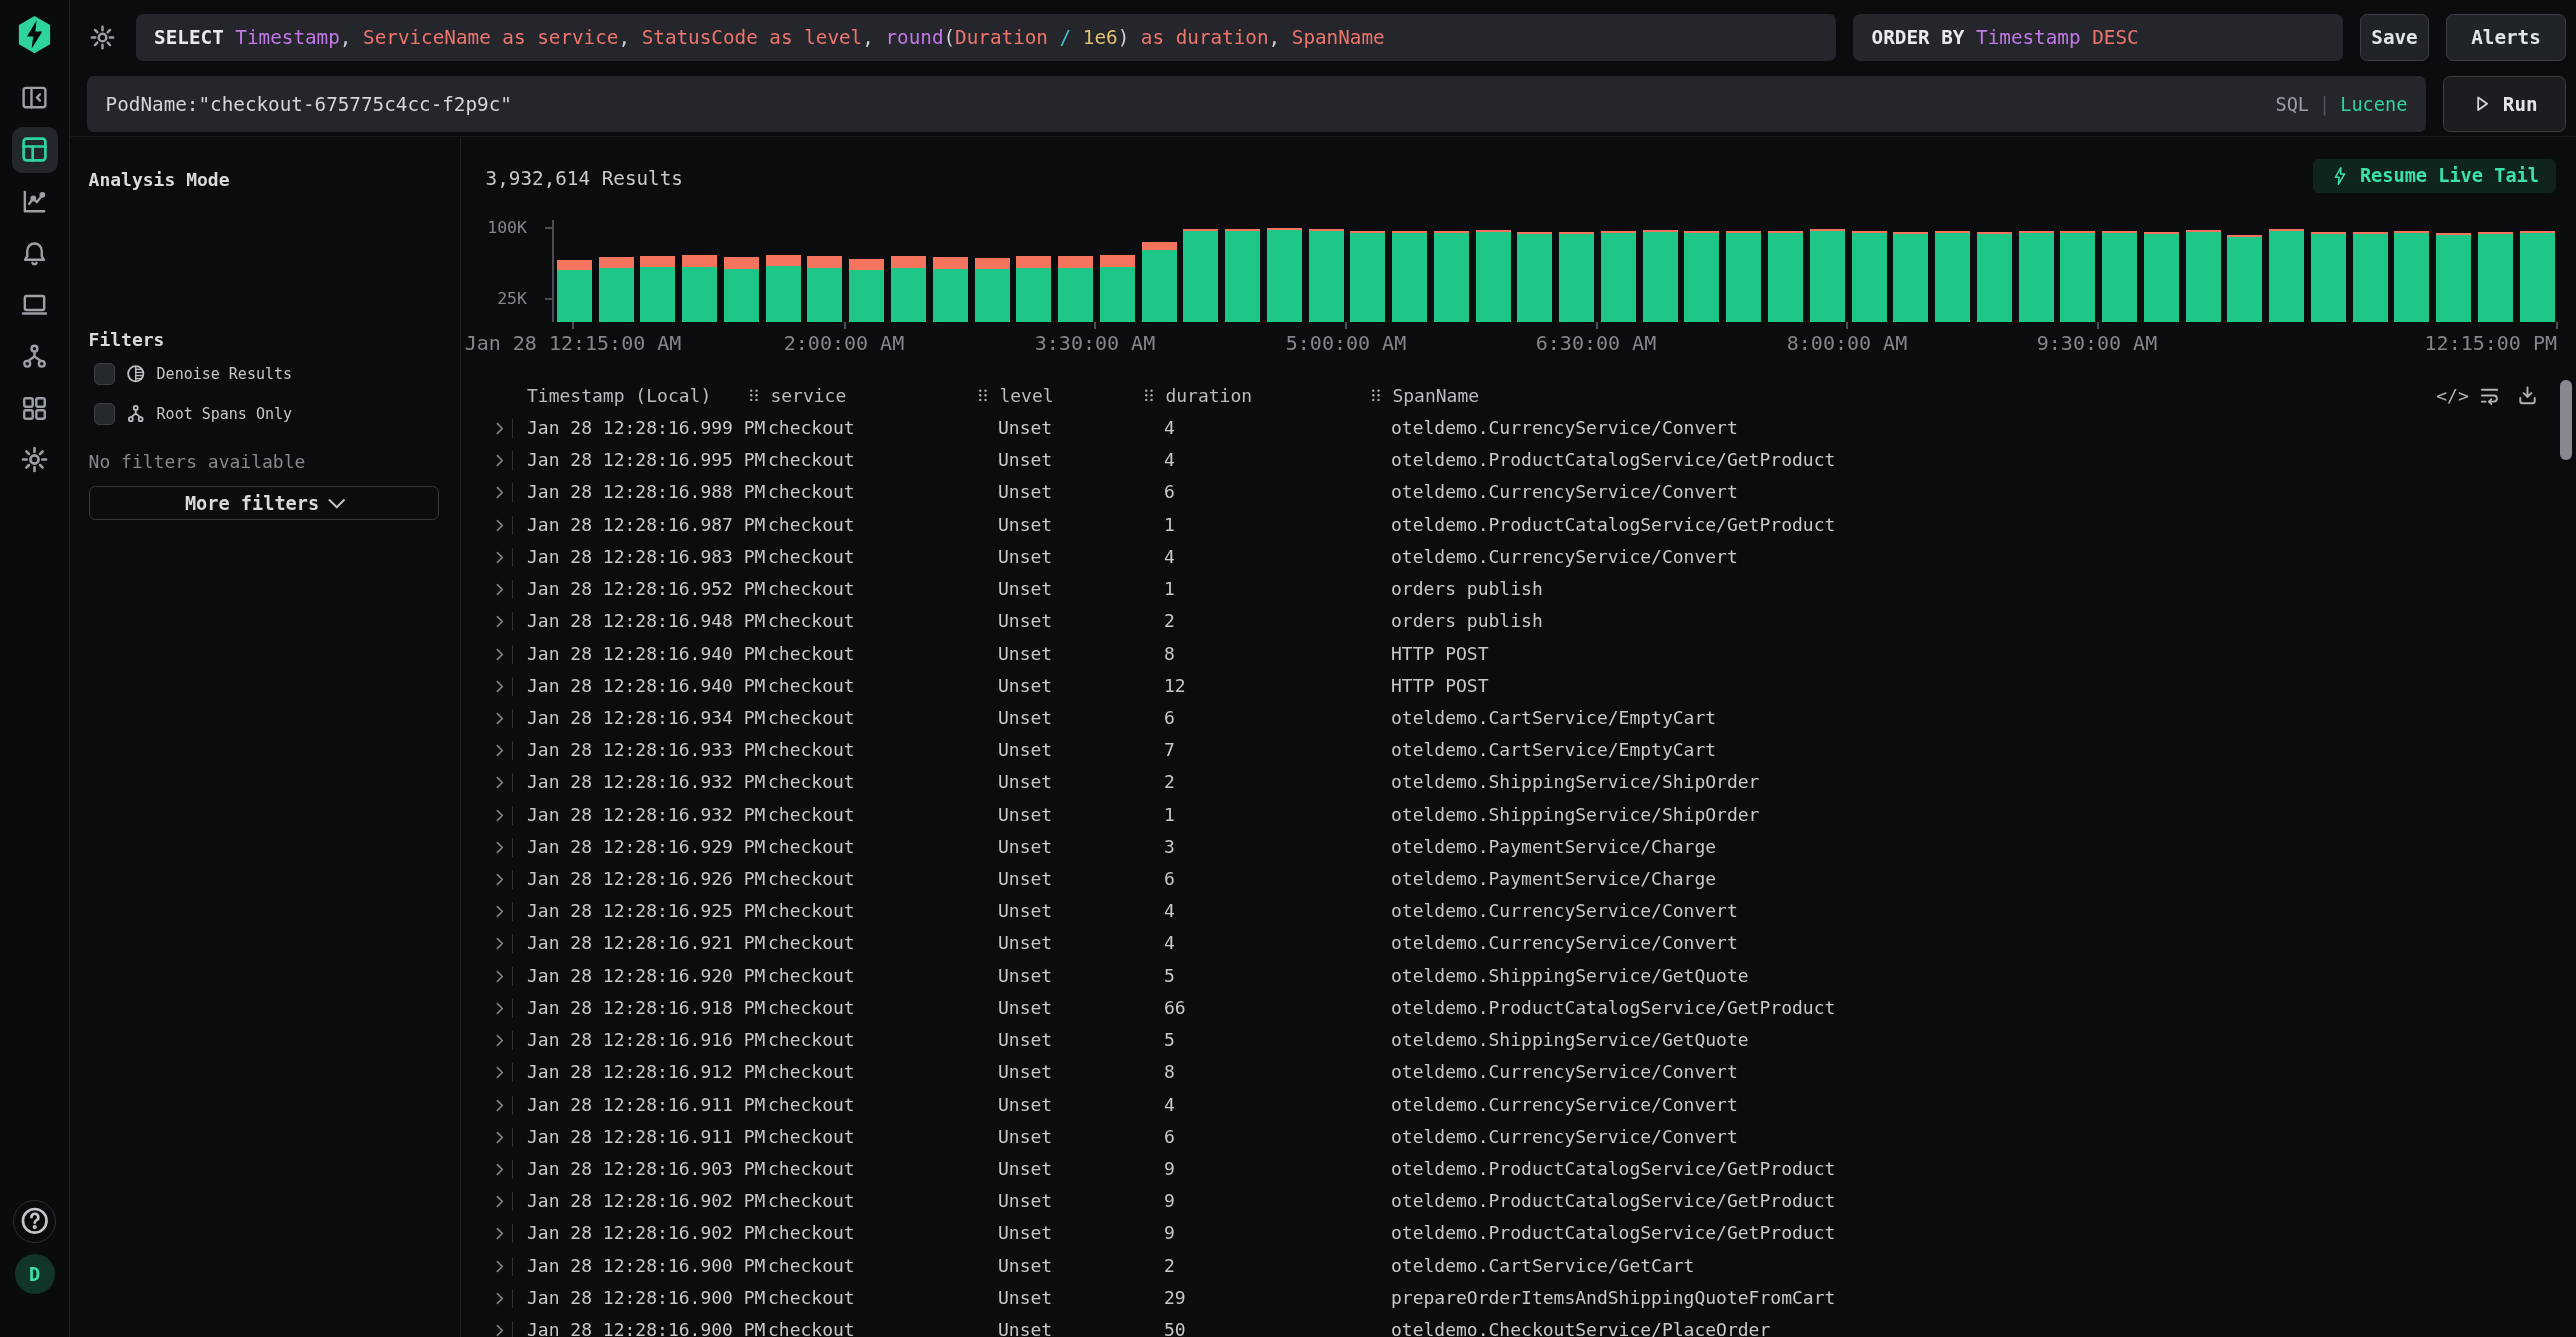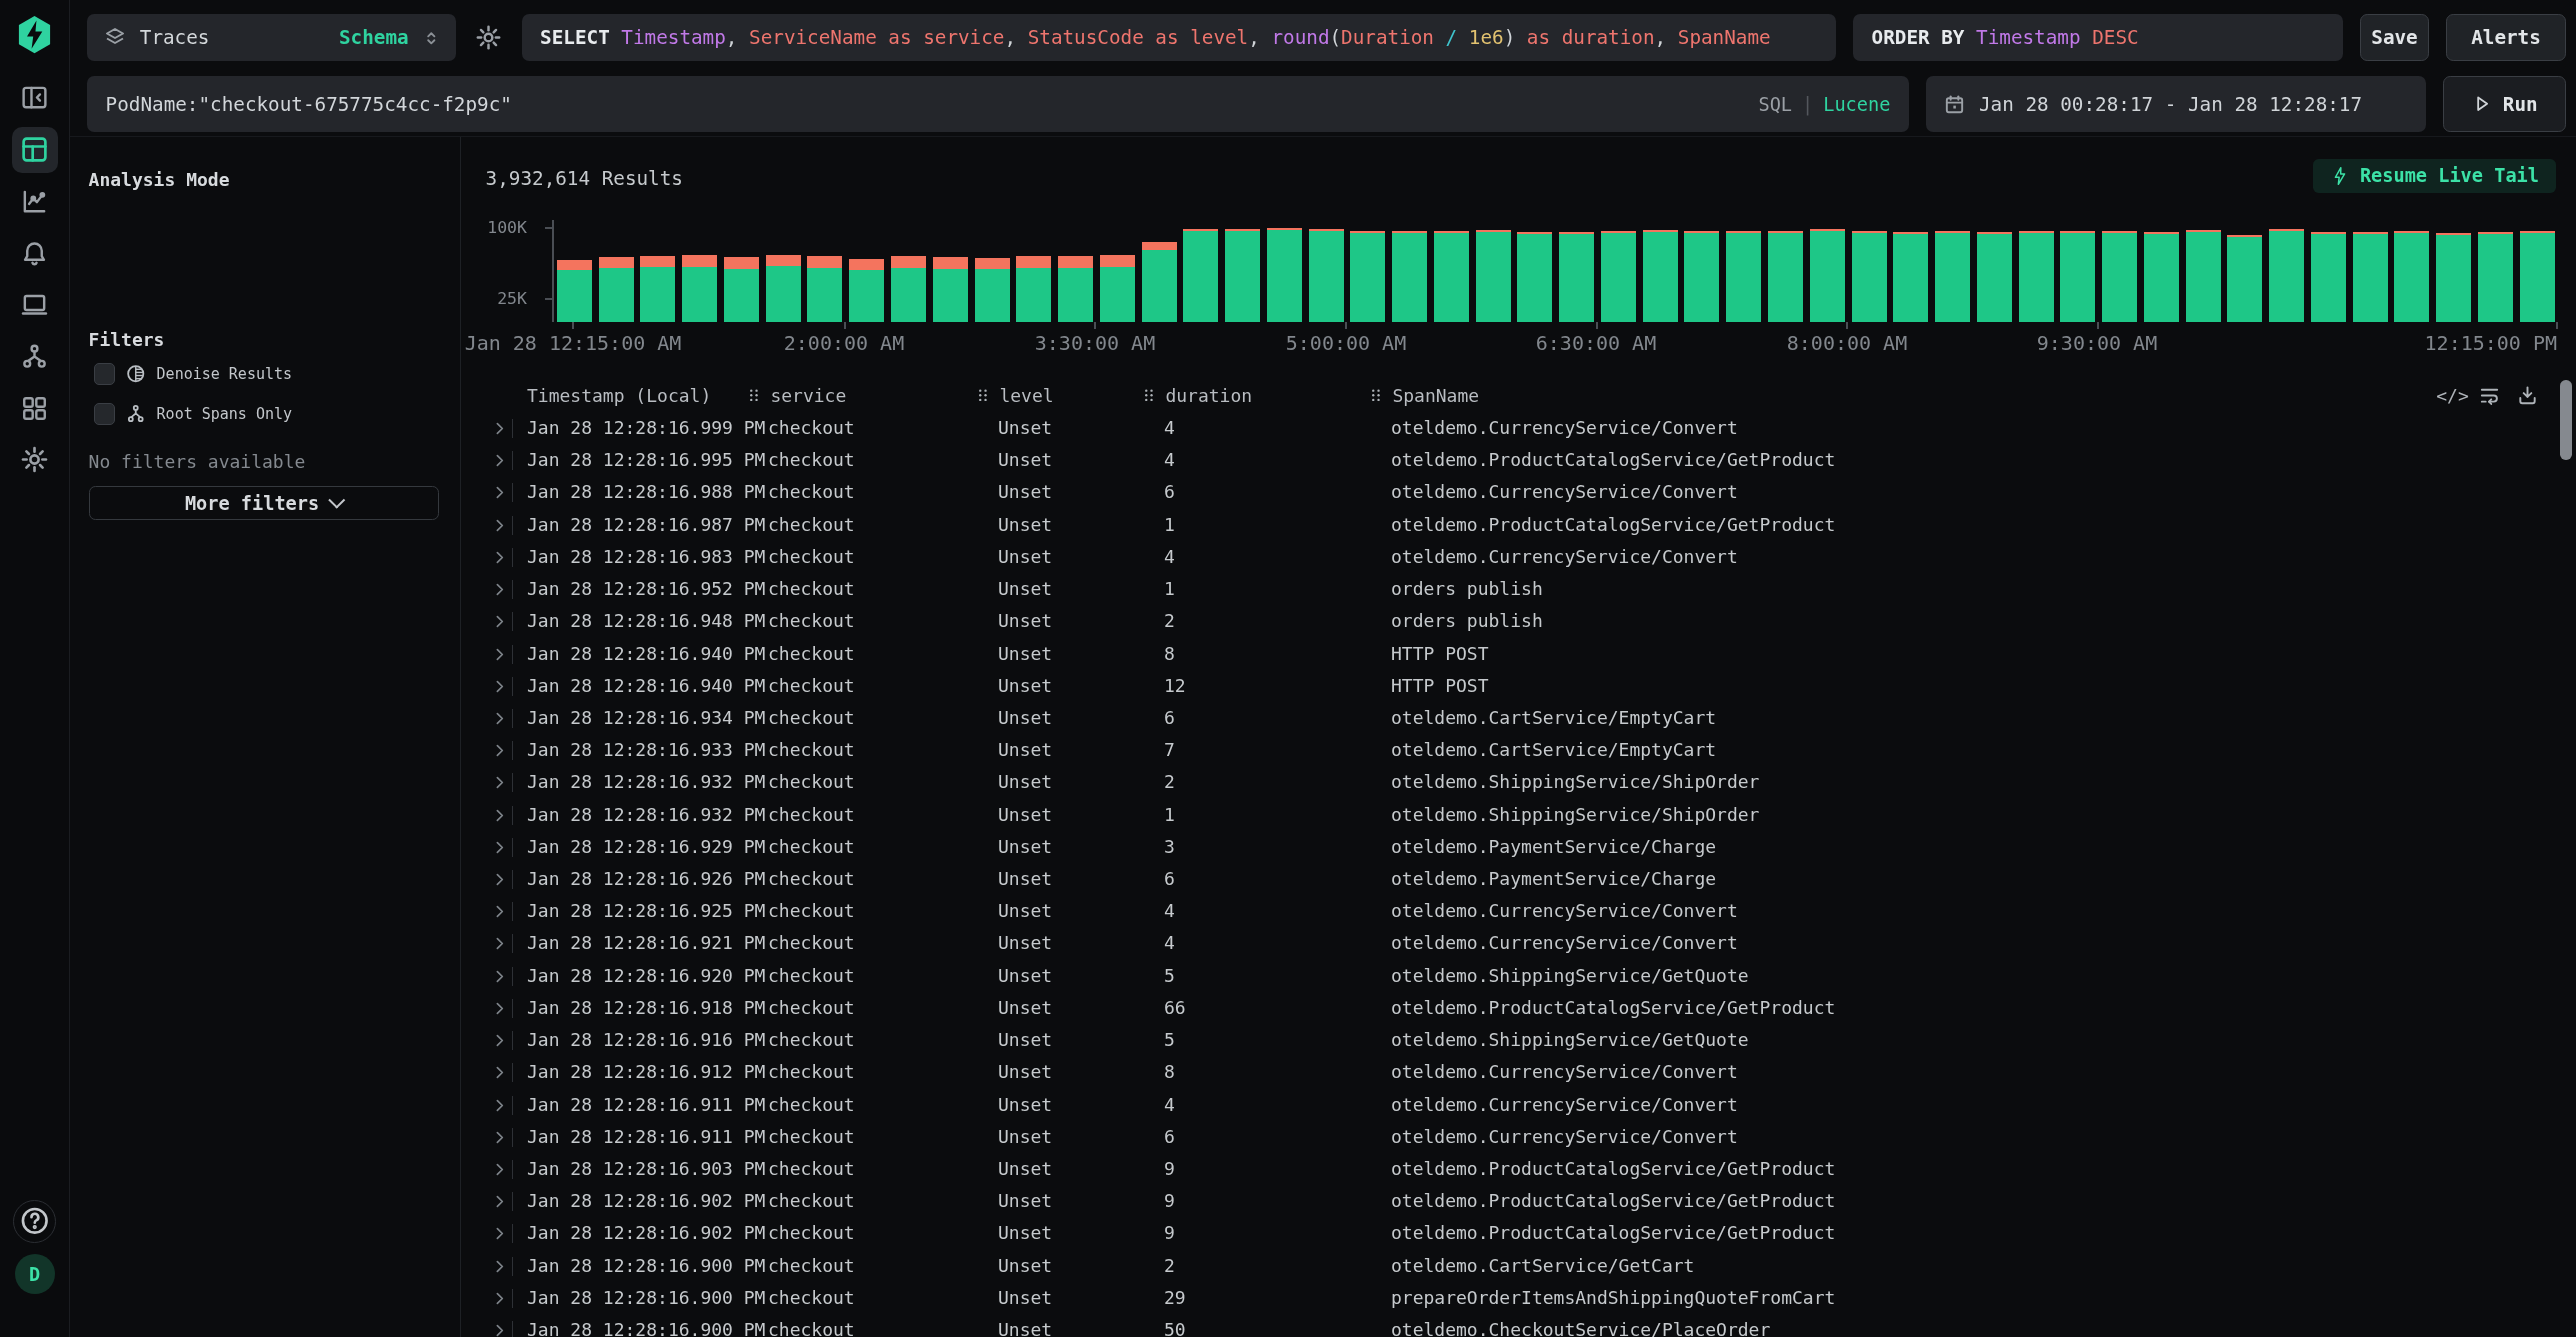--- a/index.html
+++ b/index.html
@@ -198,36 +198,20 @@
     </svg>
   </div>
   <div class="avatar">
     <span>D</span>
   </div>
 </div>
 
 <div class="main">
 
   <div class="row1">
-    <div class="box source-box">
-      <span>
-        <svg viewBox="0 0 24 24" width="24" height="24" fill="none" stroke="#9ba0a6" stroke-width="2" stroke-linejoin="round">
-          <polygon points="12,3 20,7.5 12,12 4,7.5"></polygon>
-            <polyline points="4,12.5 12,17 20,12.5"></polyline>
-        </svg>
-      </span>
-      <span class="lbl">Traces</span>
-      <span class="schema">Schema</span>
-      <span>
-        <svg viewBox="0 0 24 24" width="18.6" height="18.6" fill="none" stroke="#8b9096" stroke-width="2.4" stroke-linecap="round" stroke-linejoin="round">
-          <polyline points="8,9.5 12,5.5 16,9.5"></polyline>
-            <polyline points="8,14.5 12,18.5 16,14.5"></polyline>
-        </svg>
-      </span>
-    </div>
     <div class="icon-btn">
       <svg viewBox="0 0 24 24" width="27" height="27" fill="none" stroke="currentColor" stroke-width="2.2" stroke-linecap="round">
         <circle cx="12" cy="12" r="3.4"></circle>
         <line x1="12" y1="2.5" x2="12" y2="5.5"></line>
           <line x1="12" y1="18.5" x2="12" y2="21.5"></line>
         <line x1="2.5" y1="12" x2="5.5" y2="12"></line>
           <line x1="18.5" y1="12" x2="21.5" y2="12"></line>
         <line x1="5.3" y1="5.3" x2="7.4" y2="7.4"></line>
           <line x1="16.6" y1="16.6" x2="18.7" y2="18.7"></line>
         <line x1="5.3" y1="18.7" x2="7.4" y2="16.6"></line>
@@ -245,32 +229,20 @@
   </div>
 
   <div class="row2">
     <div class="box search-box">
       <span class="query">PodName:"checkout-675775c4cc-f2p9c"</span>
       <span class="langs">
         <span class="sql">SQL</span>
         <span class="pipe">|</span>
         <span class="lucene">Lucene</span>
       </span>
-    </div>
-    <div class="box date-box">
-      <span>
-        <svg viewBox="0 0 24 24" width="23" height="23" fill="none" stroke="#9ba0a6" stroke-width="2" stroke-linecap="round">
-          <rect x="4" y="5.5" width="16" height="14.5" rx="2"></rect>
-            <line x1="8" y1="3.5" x2="8" y2="7"></line>
-            <line x1="16" y1="3.5" x2="16" y2="7"></line>
-          <line x1="4" y1="10" x2="20" y2="10"></line>
-            <rect x="10.8" y="13.2" width="2.6" height="3" fill="#9ba0a6" stroke="none"></rect>
-        </svg>
-      </span>
-      <span>Jan 28 00:28:17 - Jan 28 12:28:17</span>
     </div>
     <button class="run-btn">
       <span>
         <svg viewBox="0 0 24 24" width="21.5" height="21.5" fill="none" stroke="#d0d4d8" stroke-width="2" stroke-linejoin="round">
           <polygon points="8,5 18,12 8,19"></polygon>
         </svg>
       </span>
       <span>Run</span>
     </button>
   </div>

